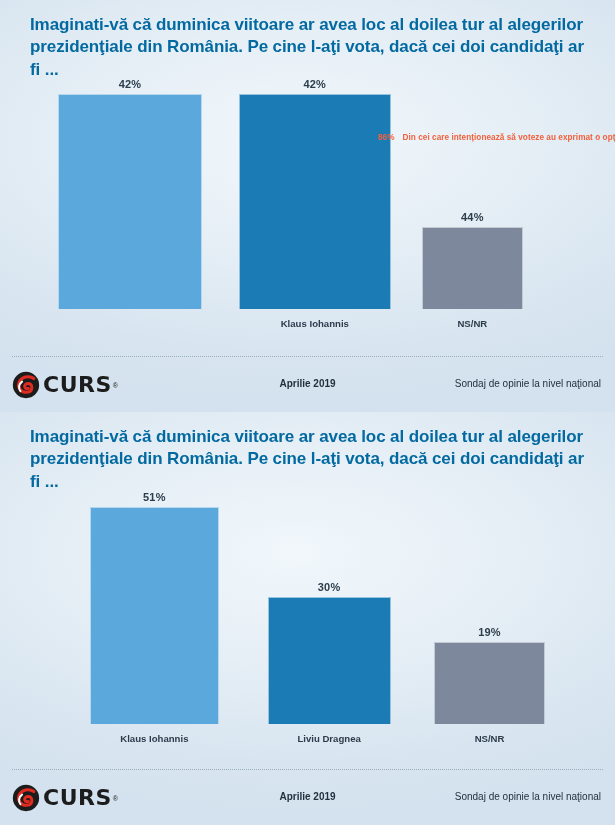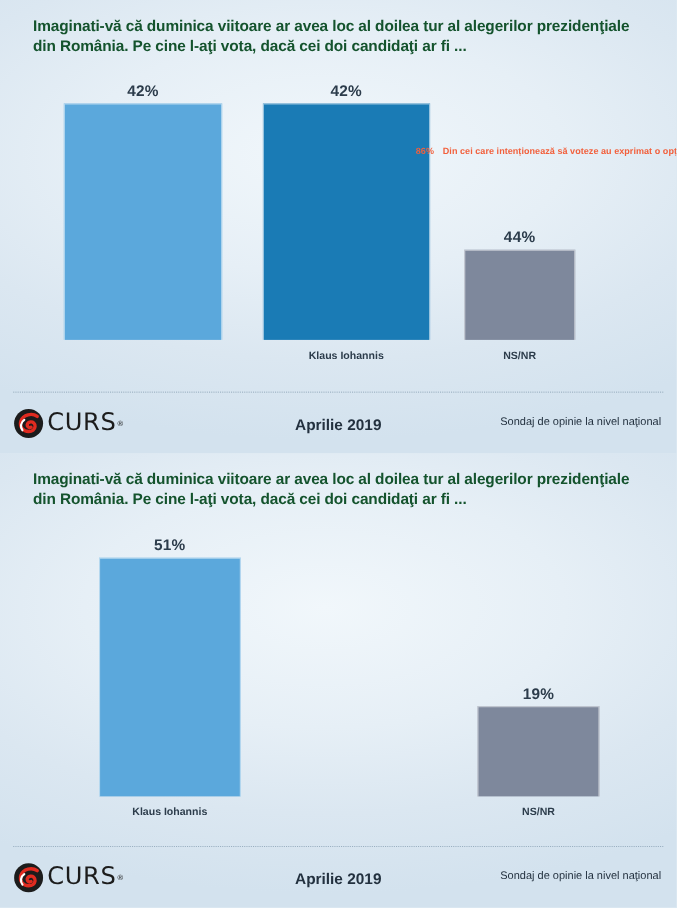--- a/index.html
+++ b/index.html
@@ -34,23 +34,23 @@
     position: relative;
     height: 100%;
   }
 
   
   .question {
     position: absolute;
     left: 30px;
     right: 24px;
     top: 14px;
-    font-size: 14px;
-    font-weight: bold;
-    color: #14532d;
+    font-size: 17px;
+    font-weight: bold;
+    color: #0369a1;
     line-height: 1.32;
     letter-spacing: -0.1px;
   }
 
   
   .chart {
     position: absolute;
     left: 0;
     right: 0;
   }
@@ -79,21 +79,21 @@
     width: 100%;
     box-sizing: border-box;
     border: 1px solid rgba(255,255,255,0.55);
     border-bottom: none;
   }
   .bar-value {
     position: absolute;
     left: 0;
     right: 0;
     text-align: center;
-    font-size: 14px;
+    font-size: 11px;
     font-weight: bold;
     color: #2c3c4b;
     bottom: 100%;
     margin-bottom: 4px;
     letter-spacing: 0.2px;
   }
   .bar-label {
     position: absolute;
     left: -22px;
     right: -22px;
@@ -150,41 +150,41 @@
     left: 12px;
     top: 0;
     display: flex;
     align-items: center;
     height: 30px;
   }
   .logo-mark { width: 28px; height: 28px; display: block; }
   .logo-text {
     font-family: "DejaVu Sans", sans-serif;
     font-size: 22px;
-    font-weight: normal;
+    font-weight: bold;
     color: #1c1c1c;
     letter-spacing: 0.5px;
     margin-left: 3px;
     line-height: 1;
   }
   .logo-reg {
     font-size: 7px;
     color: #1c1c1c;
     vertical-align: super;
     font-weight: normal;
     margin-left: 1px;
   }
 
   .footer-date {
     position: absolute;
     left: 0;
     right: 0;
     top: 8px;
     text-align: center;
-    font-size: 14px;
+    font-size: 10px;
     font-weight: bold;
     color: #23313f;
   }
   .footer-note {
     position: absolute;
     right: 14px;
     top: 8px;
     font-size: 10px;
     font-weight: normal;
     color: #23313f;
@@ -263,20 +263,27 @@
       <div class="plot">
 
         <div class="bar-slot" style="left:11.5%; width:22.5%;">
           <div class="bar-wrap">
             <div class="bar-value">51%</div>
             <div class="bar" style="height:217px; background:#5ba8dc;"></div>
             <div class="bar-label">Klaus Iohannis</div>
           </div>
         </div>
 
+        <div class="bar-slot" style="left:42.5%; width:21.5%;">
+          <div class="bar-wrap">
+            <div class="bar-value">30%</div>
+            <div class="bar" style="height:127px; background:#1a7bb5;"></div>
+            <div class="bar-label">Liviu Dragnea</div>
+          </div>
+        </div>
 
         <div class="bar-slot" style="left:71.5%; width:19.5%;">
           <div class="bar-wrap">
             <div class="bar-value">19%</div>
             <div class="bar" style="height:82px; background:#7e889c;"></div>
             <div class="bar-label">NS/NR</div>
           </div>
         </div>
 
       </div>

